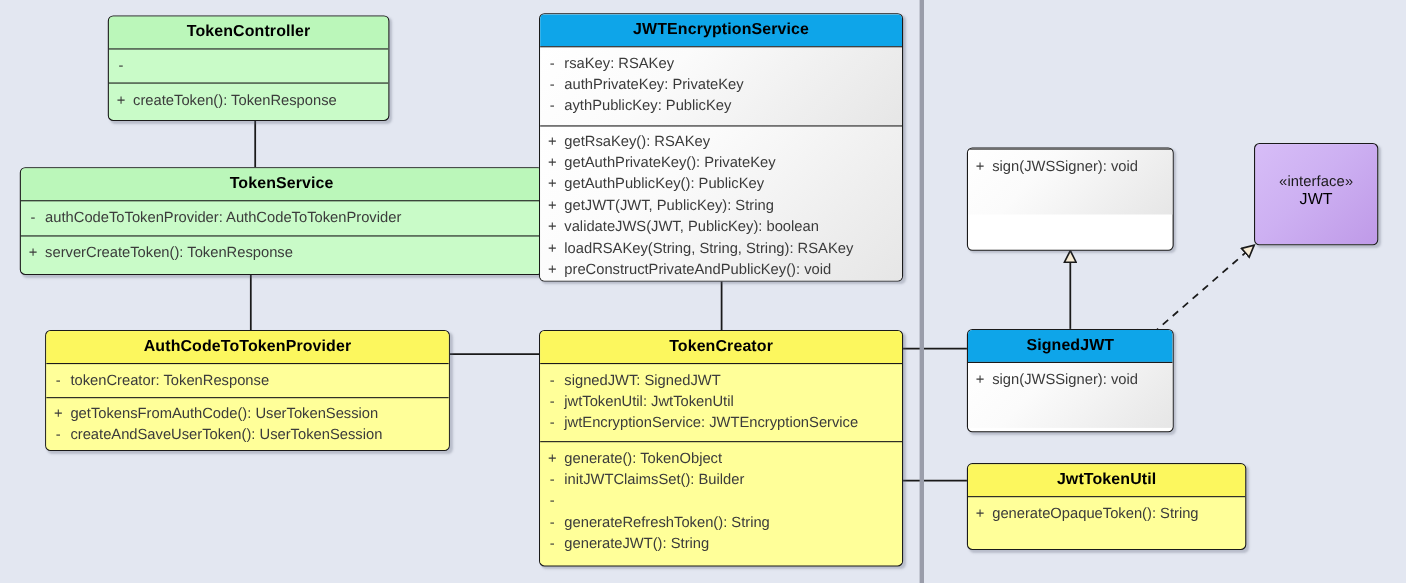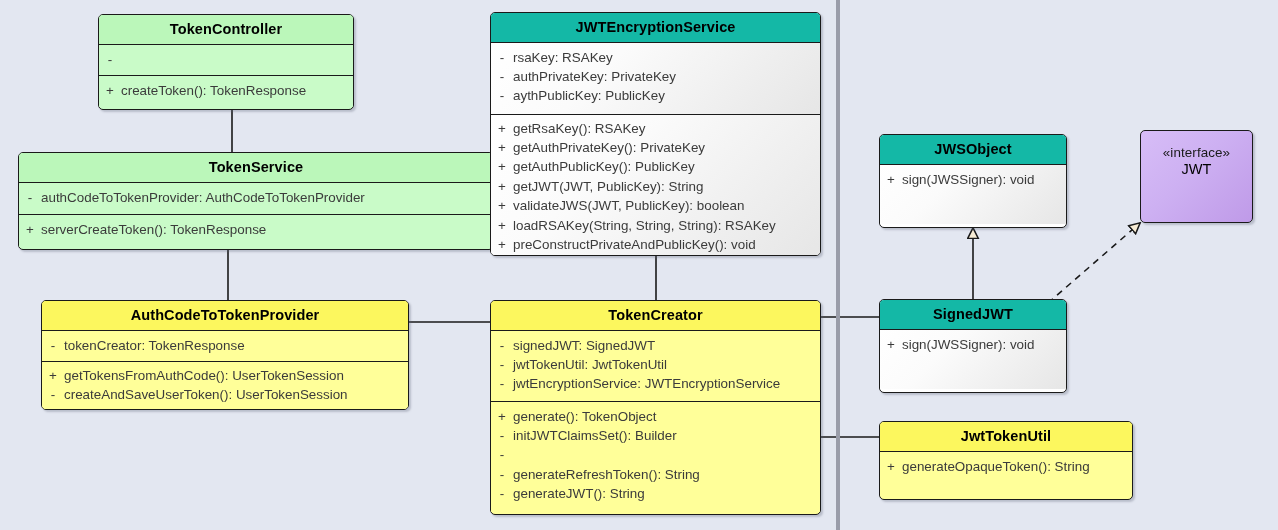--- a/index.html
+++ b/index.html
@@ -76,32 +76,32 @@
   }
   
   .c-green .uml-name { background: #bbf7ba; }
   .c-green .compartment { background: #c9fbc8; }
   .c-green { background: #c9fbc8; }
   
   .c-yellow .uml-name { background: #fcf75e; }
   .c-yellow .compartment { background: #ffff99; }
   .c-yellow { background: #ffff99; }
   
-  .c-white .uml-name { background: #14b8a6; }
+  .c-white .uml-name { background: #0ea5e9; }
   .c-white .compartment {
     background: linear-gradient(135deg, #ffffff 0%, #fbfbfb 35%, #eeeeee 75%, #e6e6e6 100%);
   }
   .c-white { background: #ffffff; }
   
   .c-purple {
     background: linear-gradient(135deg, #d7bdf7 0%, #cdb0f2 45%, #bf9ae8 100%);
   }
   .c-purple .uml-name {
     background: transparent;
-    padding-top: 14px;
+    padding-top: 26px;
   }
   .iface-stereo {
     display: block;
     font-weight: normal;
     font-size: 13.4px;
     color: #1a1a1a;
     margin-bottom: 1px;
   }
   .iface-title {
     display: block;
@@ -282,21 +282,20 @@
         <span class="mtext">generateRefreshToken(): String</span>
       </div>
       <div class="member">
         <span class="vis">-</span>
         <span class="mtext">generateJWT(): String</span>
       </div>
     </div>
   </div>
 
   <div class="uml-class c-white" style="left:879px; top:134px; width:188px; height:94px;">
-    <div class="uml-name">JWSObject</div>
     <div class="compartment" style="height:60px; padding-top:5px;">
       <div class="member">
         <span class="vis">+</span>
         <span class="mtext">sign(JWSSigner): void</span>
       </div>
     </div>
   </div>
 
   <div class="uml-class c-purple" style="left:1140px; top:130px; width:113px; height:93px;">
     <div class="uml-name">

